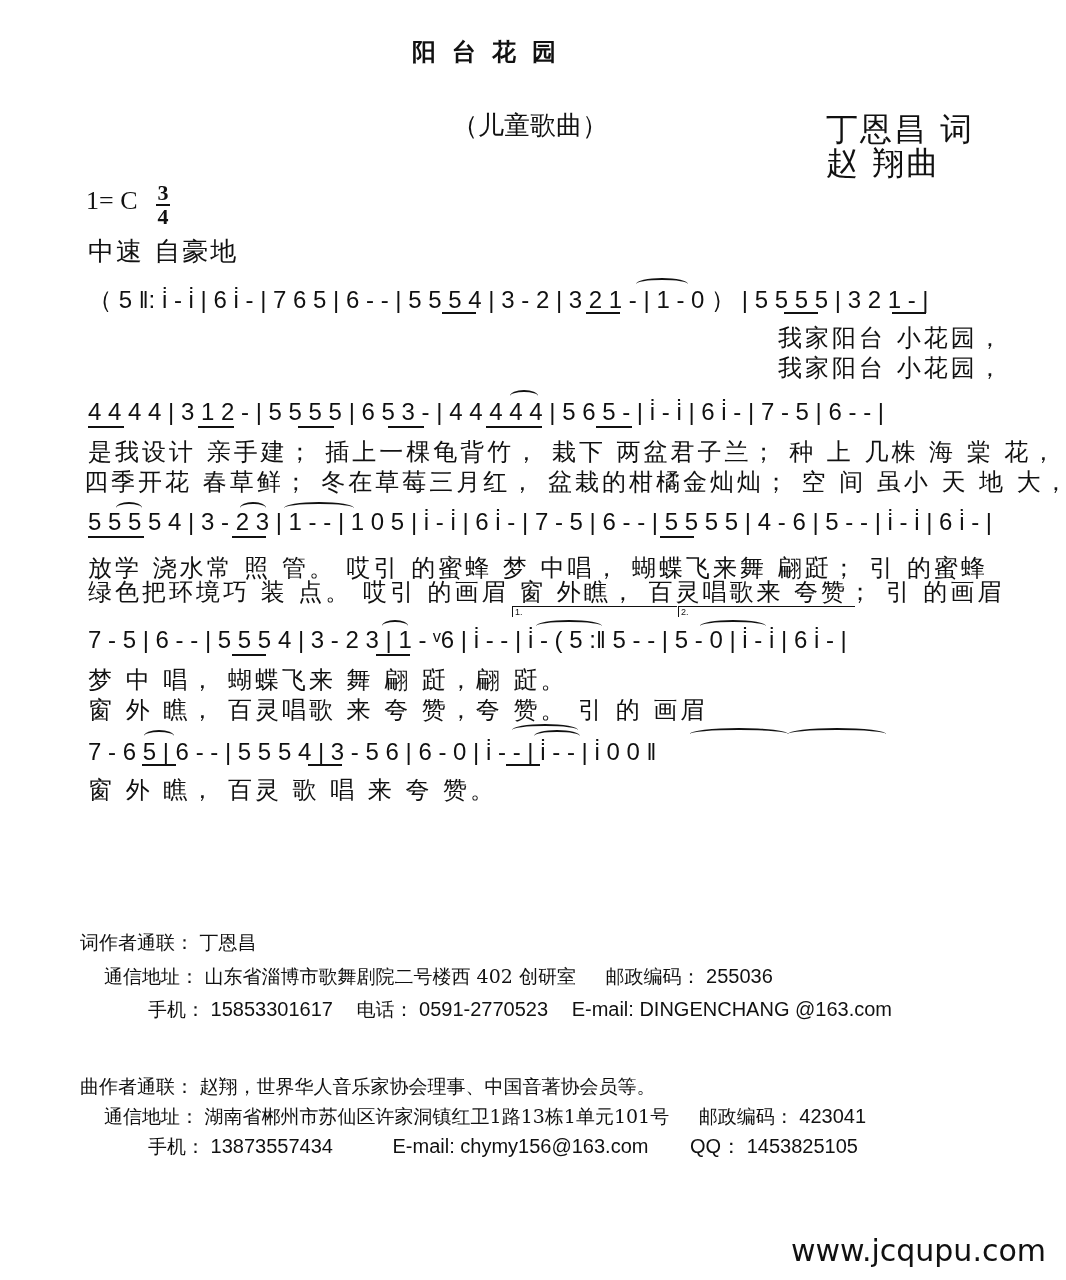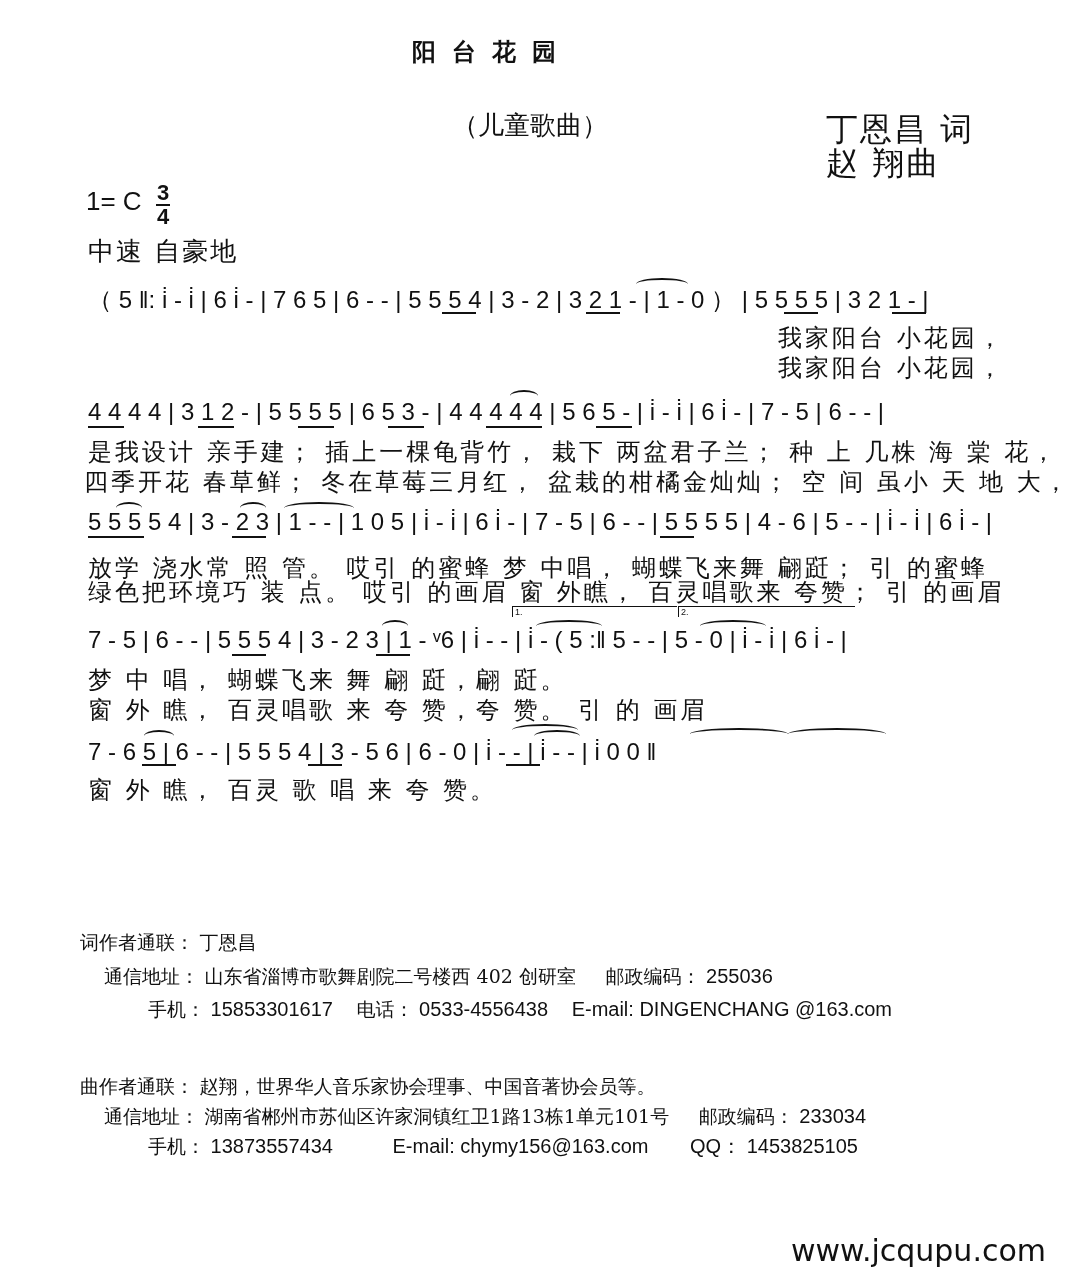--- a/index.html
+++ b/index.html
@@ -1,21 +1,21 @@
 <!DOCTYPE html>
 <html><head>
 <meta charset="utf-8">
 <style>
   html,body{margin:0;padding:0;background:#fff;}
   body{width:1066px;height:1280px;position:relative;overflow:hidden;color:#111;font-family:"DejaVu Serif",serif;}
   .abs{position:absolute;white-space:nowrap;}
   .title{left:0;width:924px;top:36px;text-align:center;font-size:24px;letter-spacing:16px;font-weight:bold;padding-left:30px;}
   .subtitle{left:452px;top:108px;font-size:26px;}
   .credit{font-size:32px;letter-spacing:2px;}
-  .key{left:86px;top:186px;font-size:26px;font-family:Liberation Sans, sans-serif;}
+  .key{left:86px;top:186px;font-size:26px;font-family:Liberation Serif, serif;}
   .frac{position:absolute;left:70px;top:-4px;display:flex;flex-direction:column;align-items:center;font-weight:bold;font-size:22px;line-height:22px;}
   .frac .bar{width:14px;height:2px;background:#111;}
   .tempo{left:88px;top:234px;font-size:26px;letter-spacing:2px;}
   .notes{font-family:"Liberation Sans",sans-serif;font-weight:normal;font-size:24px;}
   .lyric{font-size:24px;letter-spacing:3px;}
   .ul{position:absolute;height:2px;background:#111;}
   .slur{position:absolute;border-top:2px solid #111;border-radius:50% 50% 0 0;height:10px;}
   .bracket{position:absolute;border-top:1.5px solid #111;border-left:1.5px solid #111;height:10px;font-size:9px;font-family:"Liberation Sans",sans-serif;padding-left:2px;line-height:10px;}
   .contact{font-family:"Liberation Sans",sans-serif;font-size:20px;}
   .contact .lbl{font-family:"DejaVu Serif",serif;font-size:19px;}
@@ -98,34 +98,34 @@
 <div class="abs contact" style="left:104px;top:964px;">
   <span class="lbl">通信地址：</span>
   <span class="lbl">山东省淄博市歌舞剧院二号楼西 402 创研室</span>
   <span class="lbl" style="margin-left:24px;">邮政编码：</span>
   <span>255036</span>
 </div>
 <div class="abs contact" style="left:148px;top:997px;">
   <span class="lbl">手机：</span>
   <span>15853301617</span>
   <span class="lbl" style="margin-left:18px;">电话：</span>
-  <span>0533-4556438</span>
+  <span>0591-2770523</span>
   <span style="margin-left:18px;">E-mail:</span>
   <span>DINGENCHANG @163.com</span>
 </div>
 
 <div class="abs contact" style="left:80px;top:1074px;">
   <span class="lbl">曲作者通联：</span>
   <span class="lbl">赵翔，世界华人音乐家协会理事、中国音著协会员等。</span>
 </div>
 <div class="abs contact" style="left:104px;top:1104px;">
   <span class="lbl">通信地址：</span>
   <span class="lbl">湖南省郴州市苏仙区许家洞镇红卫1路13栋1单元101号</span>
   <span class="lbl" style="margin-left:24px;">邮政编码：</span>
-  <span>233034</span>
+  <span>423041</span>
 </div>
 <div class="abs contact" style="left:148px;top:1133px;">
   <span class="lbl">手机：</span>
   <span>13873557434</span>
   <span style="margin-left:54px;">E-mail:</span>
   <span>chymy156@163.com</span>
   <span style="margin-left:36px;">QQ：</span>
   <span>1453825105</span>
 </div>
 

